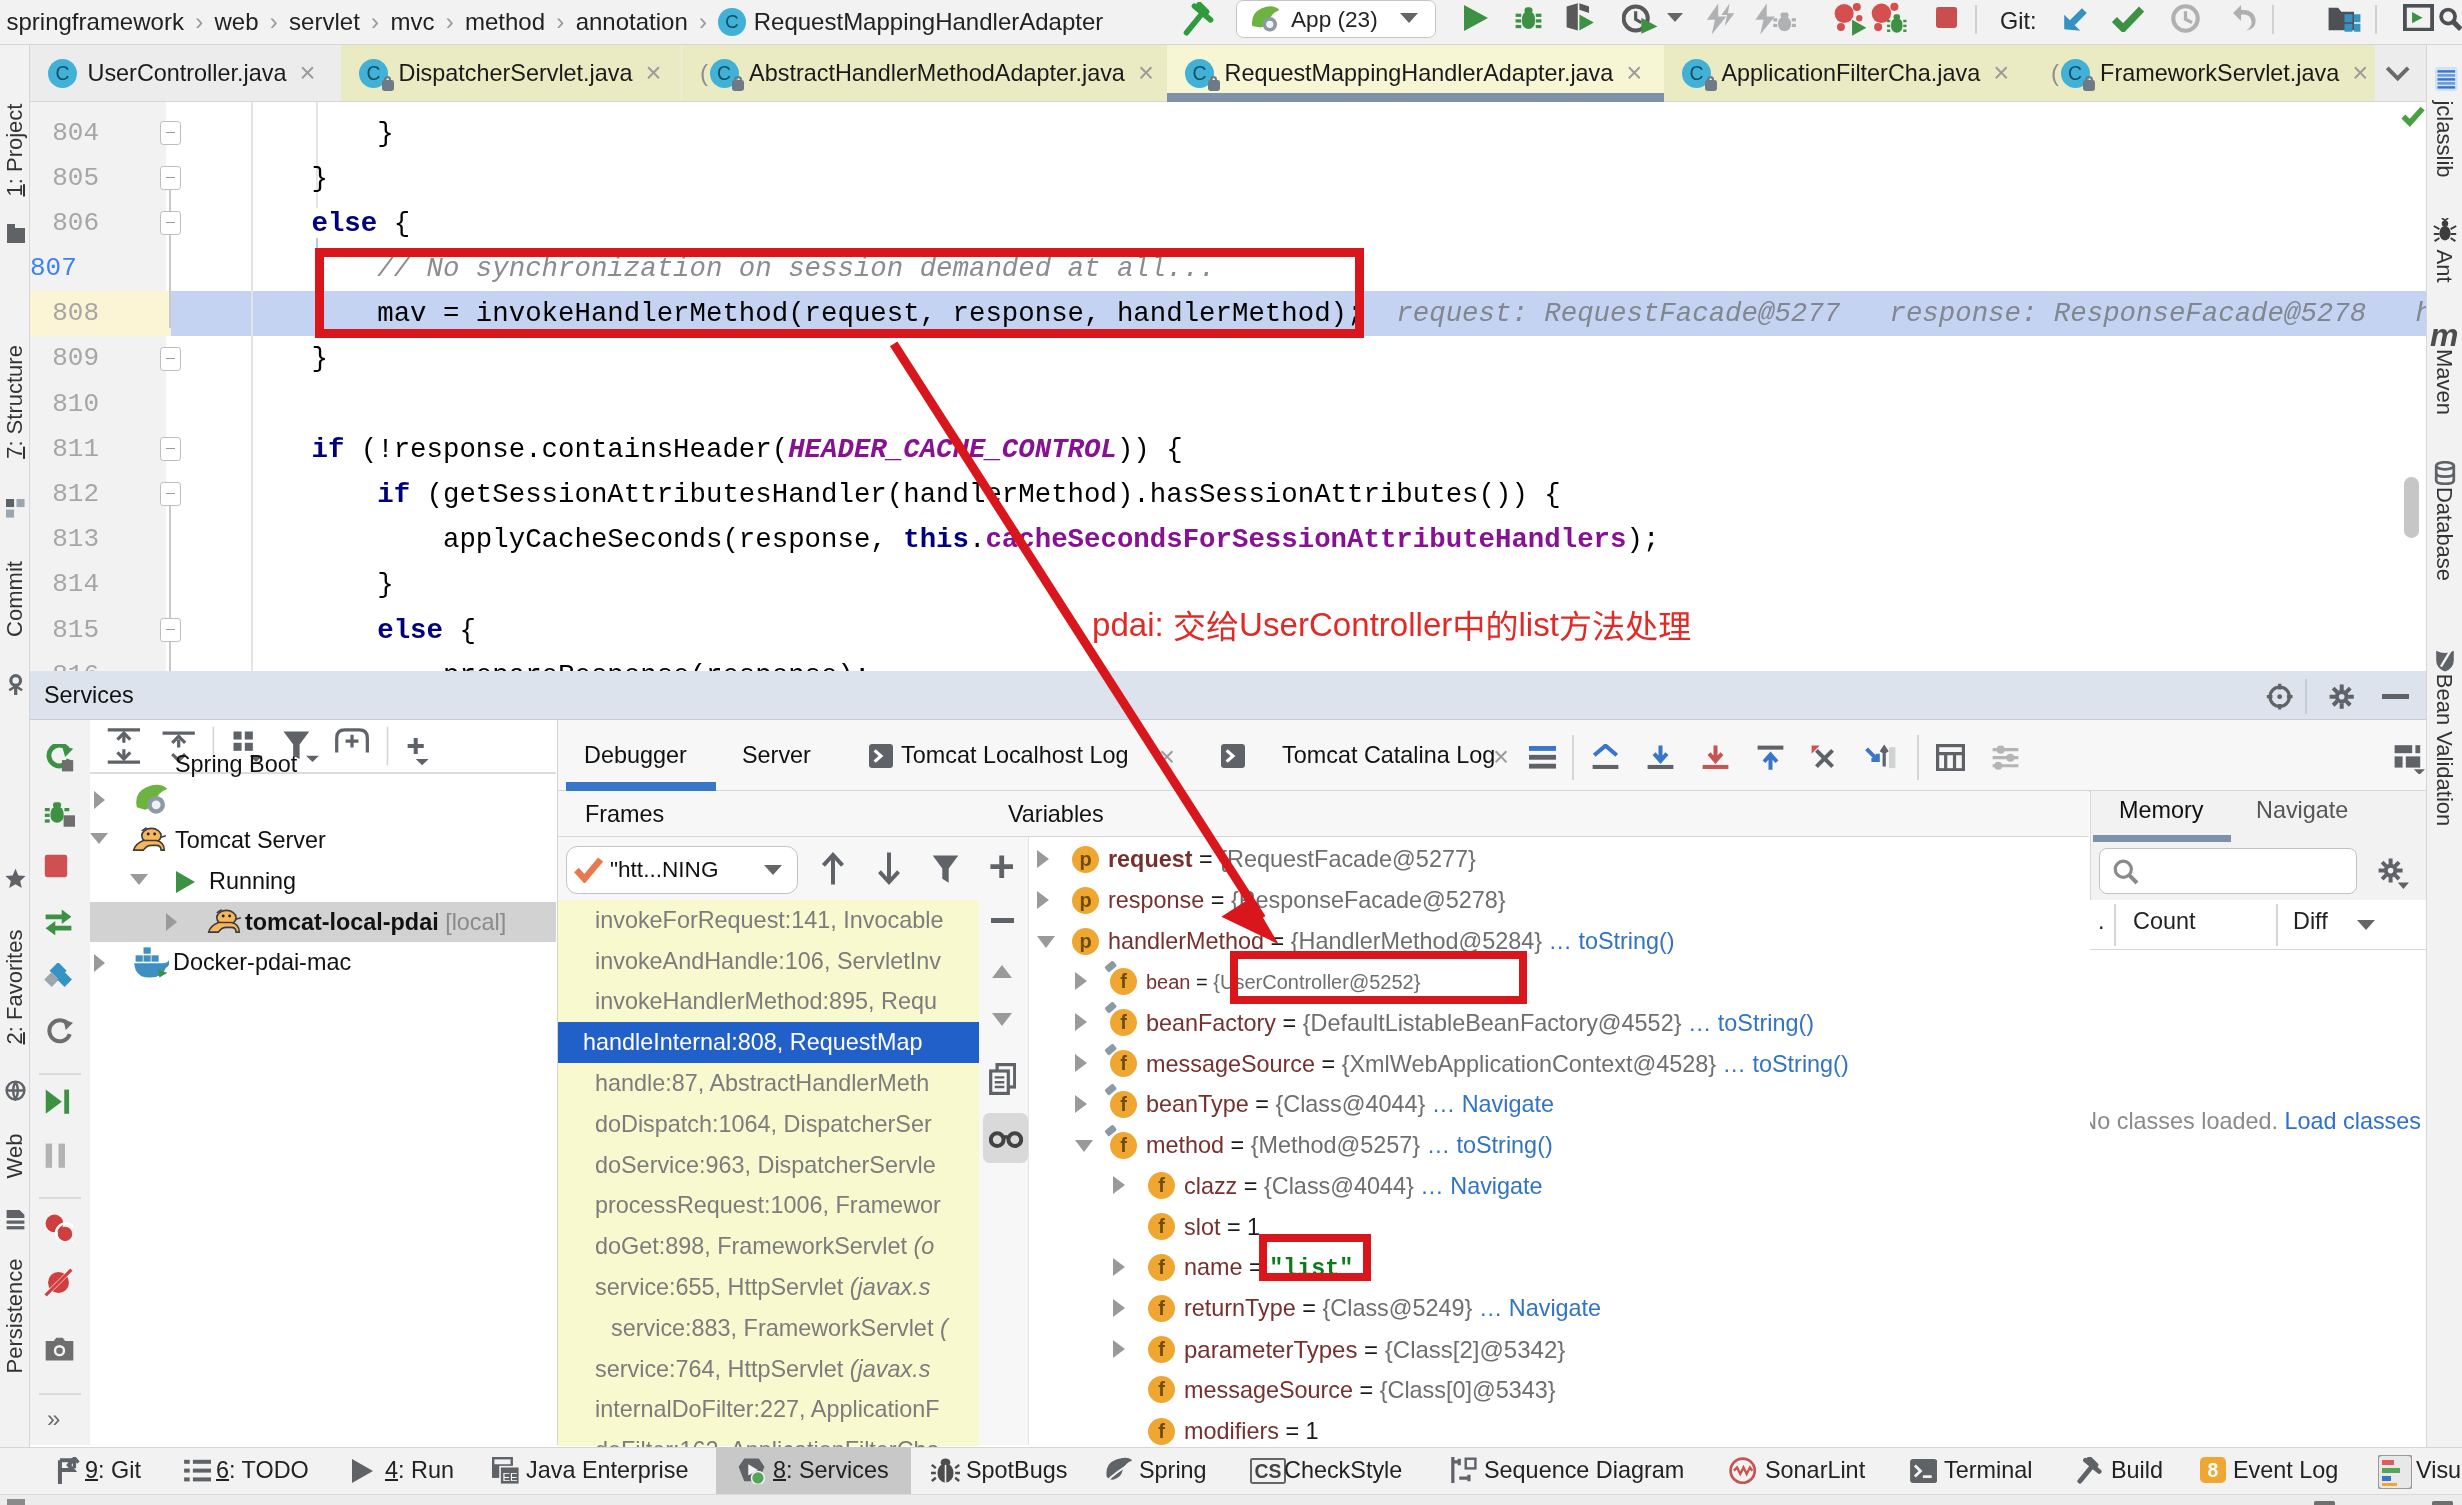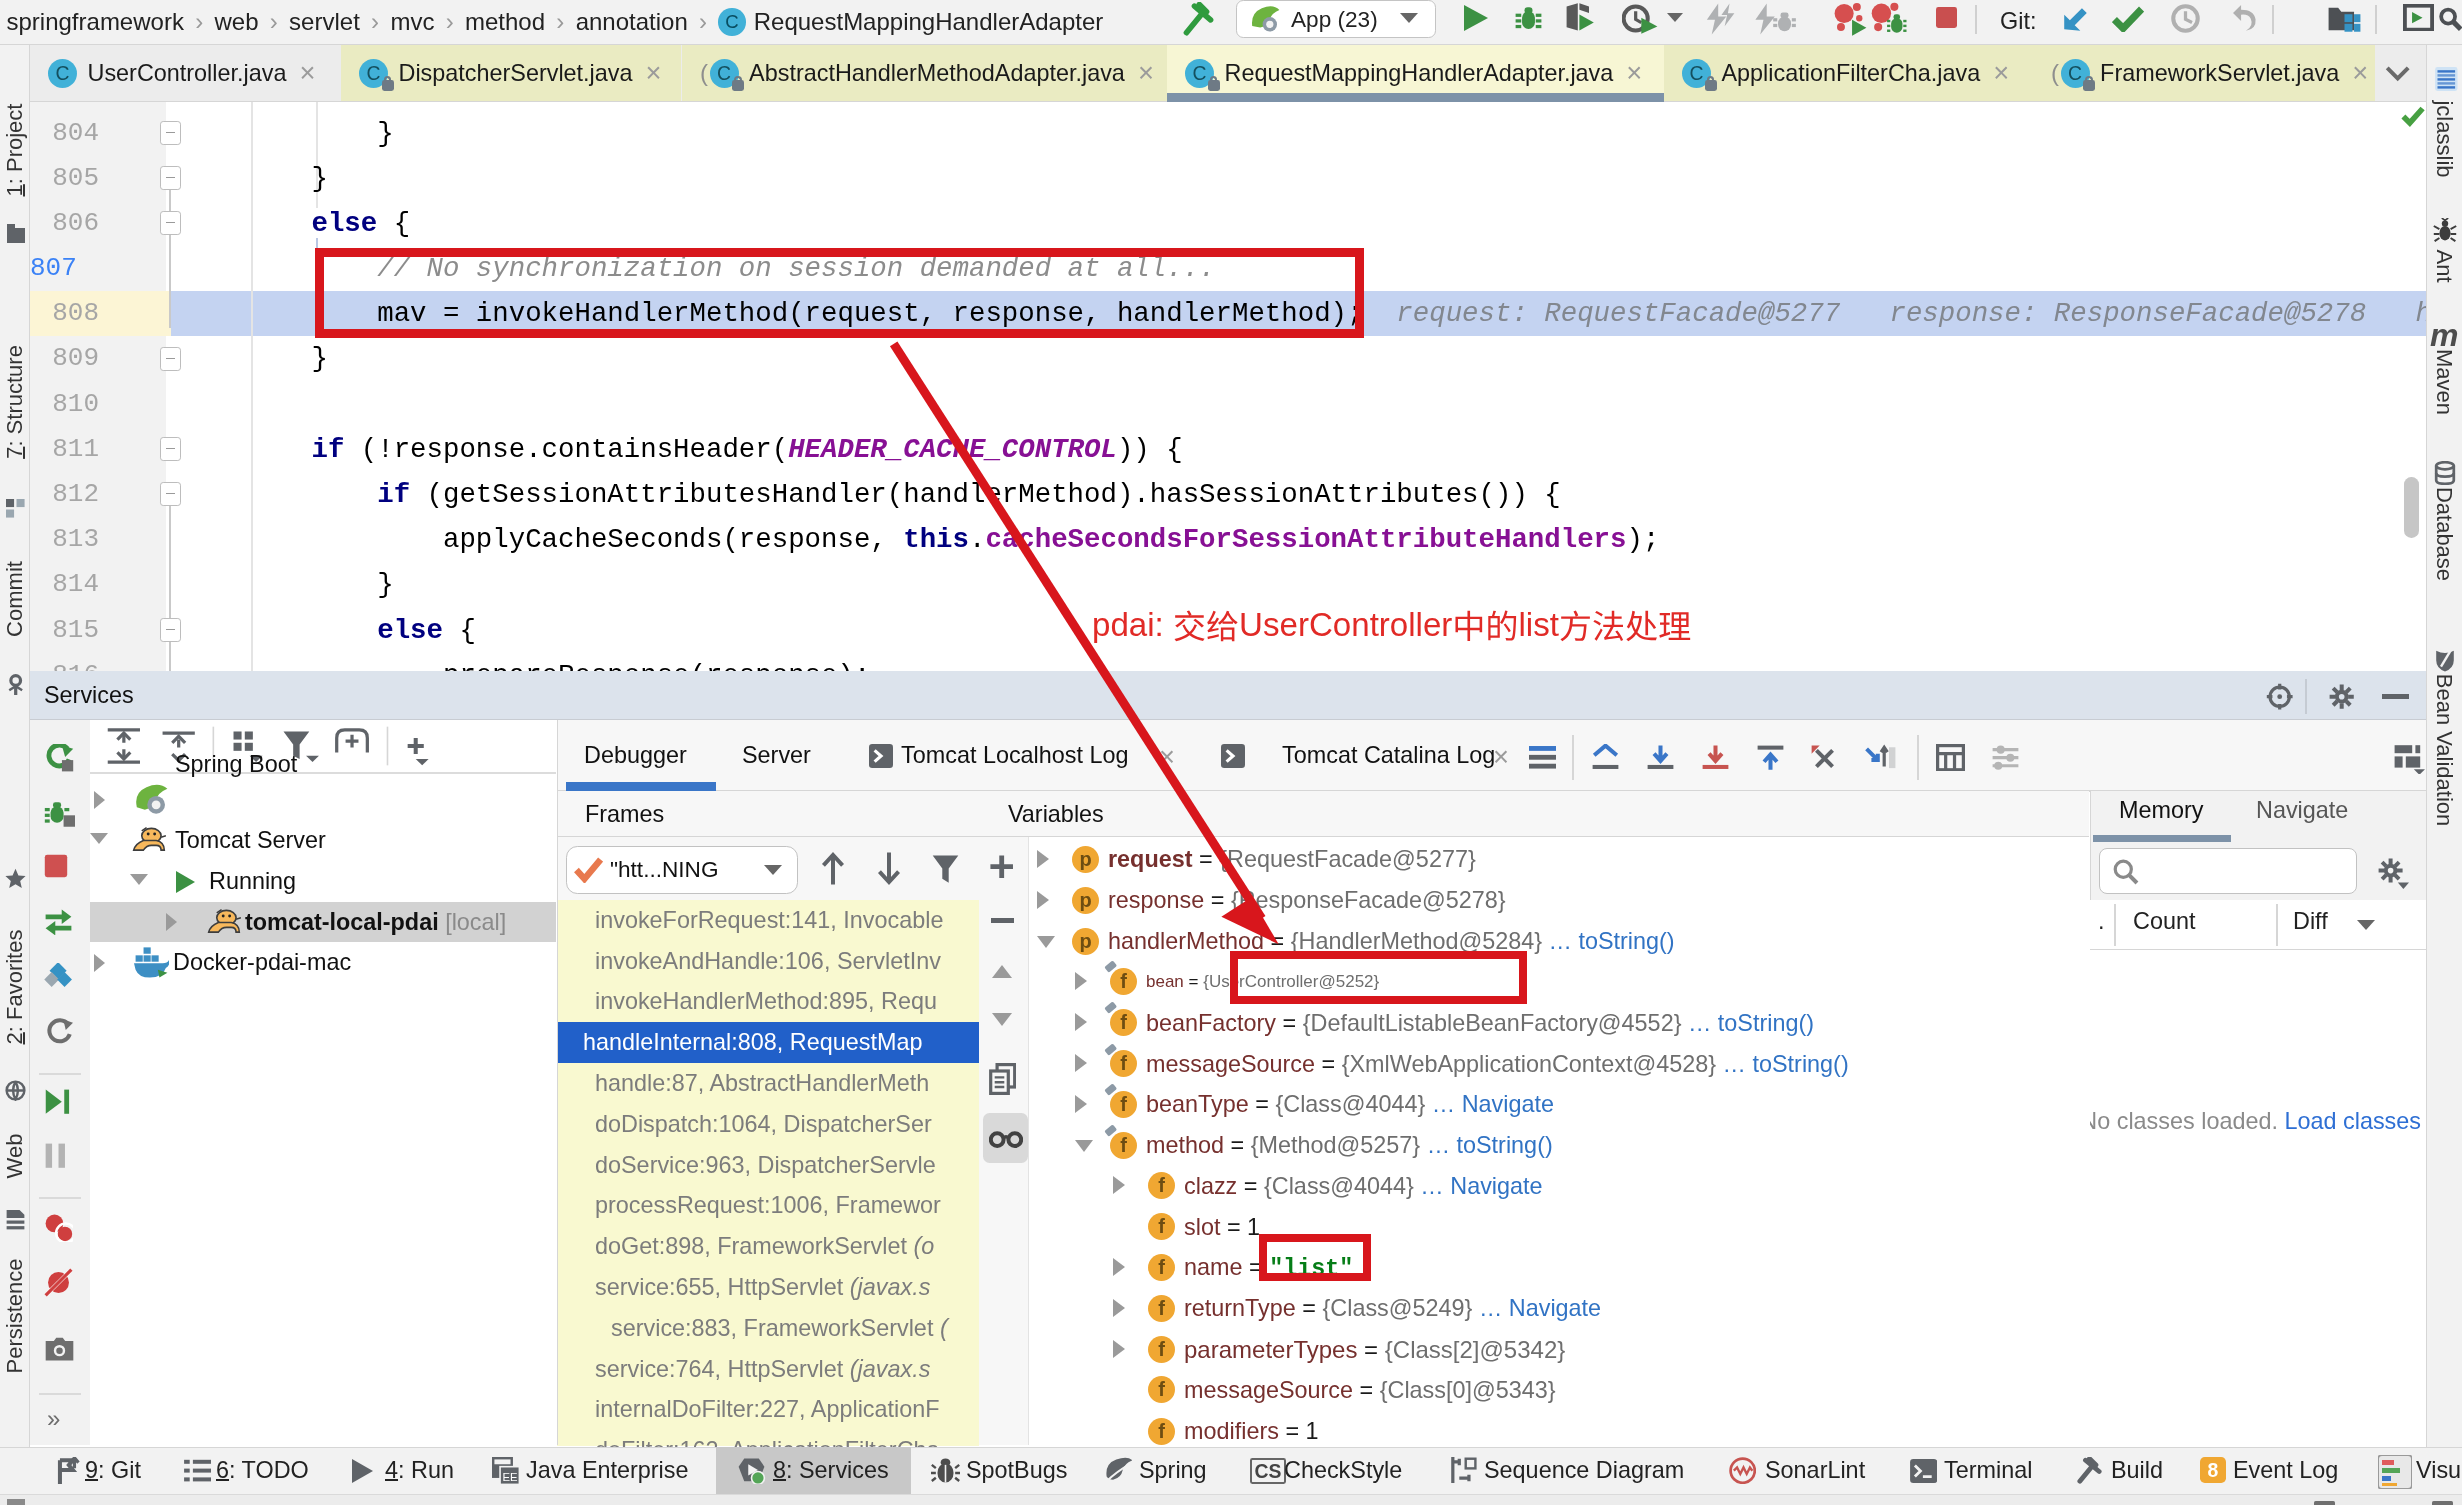--- a/index.html
+++ b/index.html
@@ -580,21 +580,21 @@
 <div class="ab" style="left:1108px;top:839px;width:982px;height:40px;font-size:23.4px;line-height:40px;white-space:nowrap;overflow:hidden;"><span style="color:#76302e;font-weight:bold;">request</span><span style="color:#1a1a1a;"> = </span><span style="color:#6e6e6e;">{RequestFacade@5277}</span></div>
 <div class="ab" style="left:1037px;top:891px;width:0;height:0;border-top:9.7px solid transparent;border-bottom:9.7px solid transparent;border-left:12px solid #9a9a9a;"></div>
 <div class="ab" style="left:1072px;top:887px;width:27.4px;height:27.4px;border-radius:50%;background:#f0a732;color:#6d4d12;font-size:20px;text-align:center;line-height:27.4px;font-weight:bold;">p</div>
 <div class="ab" style="left:1108px;top:880px;width:982px;height:40px;font-size:23.4px;line-height:40px;white-space:nowrap;overflow:hidden;"><span style="color:#76302e;">response</span><span style="color:#1a1a1a;"> = </span><span style="color:#6e6e6e;">{ResponseFacade@5278}</span></div>
 <div class="ab" style="left:1037px;top:936px;width:0;height:0;border-left:9.7px solid transparent;border-right:9.7px solid transparent;border-top:12px solid #9a9a9a;"></div>
 <div class="ab" style="left:1072px;top:928px;width:27.4px;height:27.4px;border-radius:50%;background:#f0a732;color:#6d4d12;font-size:20px;text-align:center;line-height:27.4px;font-weight:bold;">p</div>
 <div class="ab" style="left:1108px;top:921px;width:982px;height:40px;font-size:23.4px;line-height:40px;white-space:nowrap;overflow:hidden;"><span style="color:#76302e;">handlerMethod</span><span style="color:#1a1a1a;"> = </span><span style="color:#6e6e6e;">{HandlerMethod@5284} </span><span style="color:#3173c4;">… toString()</span></div>
 <div class="ab" style="left:1075px;top:972px;width:0;height:0;border-top:9.7px solid transparent;border-bottom:9.7px solid transparent;border-left:12px solid #9a9a9a;"></div>
 <div class="ab" style="left:1105px;top:963px;width:11.3px;height:6.5px;background:#8d9aa6;border-radius:1.6px;transform:rotate(-40deg);"></div>
 <div class="ab" style="left:1110px;top:968px;width:27.4px;height:27.4px;border-radius:50%;background:#f0a732;color:#6d4d12;font-size:20px;text-align:center;line-height:27.4px;font-weight:bold;">f</div>
-<div class="ab" style="left:1146px;top:962px;width:944px;height:40px;font-size:17px;line-height:40px;white-space:nowrap;overflow:hidden;"><span style="color:#76302e;">bean</span><span style="color:#1a1a1a;"> = </span><span style="color:#6e6e6e;">{UserController@5252}</span></div>
+<div class="ab" style="left:1146px;top:962px;width:944px;height:40px;font-size:20px;line-height:40px;white-space:nowrap;overflow:hidden;"><span style="color:#76302e;">bean</span><span style="color:#1a1a1a;"> = </span><span style="color:#6e6e6e;">{UserController@5252}</span></div>
 <div class="ab" style="left:1075px;top:1013px;width:0;height:0;border-top:9.7px solid transparent;border-bottom:9.7px solid transparent;border-left:12px solid #9a9a9a;"></div>
 <div class="ab" style="left:1105px;top:1004px;width:11.3px;height:6.5px;background:#8d9aa6;border-radius:1.6px;transform:rotate(-40deg);"></div>
 <div class="ab" style="left:1110px;top:1009px;width:27.4px;height:27.4px;border-radius:50%;background:#f0a732;color:#6d4d12;font-size:20px;text-align:center;line-height:27.4px;font-weight:bold;">f</div>
 <div class="ab" style="left:1146px;top:1003px;width:944px;height:40px;font-size:23.4px;line-height:40px;white-space:nowrap;overflow:hidden;"><span style="color:#76302e;">beanFactory</span><span style="color:#1a1a1a;"> = </span><span style="color:#6e6e6e;">{DefaultListableBeanFactory@4552} </span><span style="color:#3173c4;">… toString()</span></div>
 <div class="ab" style="left:1075px;top:1054px;width:0;height:0;border-top:9.7px solid transparent;border-bottom:9.7px solid transparent;border-left:12px solid #9a9a9a;"></div>
 <div class="ab" style="left:1105px;top:1046px;width:11.3px;height:6.5px;background:#8d9aa6;border-radius:1.6px;transform:rotate(-40deg);"></div>
 <div class="ab" style="left:1110px;top:1050px;width:27.4px;height:27.4px;border-radius:50%;background:#f0a732;color:#6d4d12;font-size:20px;text-align:center;line-height:27.4px;font-weight:bold;">f</div>
 <div class="ab" style="left:1146px;top:1044px;width:944px;height:40px;font-size:23.4px;line-height:40px;white-space:nowrap;overflow:hidden;"><span style="color:#76302e;">messageSource</span><span style="color:#1a1a1a;"> = </span><span style="color:#6e6e6e;">{XmlWebApplicationContext@4528} </span><span style="color:#3173c4;">… toString()</span></div>
 <div class="ab" style="left:1075px;top:1095px;width:0;height:0;border-top:9.7px solid transparent;border-bottom:9.7px solid transparent;border-left:12px solid #9a9a9a;"></div>
 <div class="ab" style="left:1105px;top:1086px;width:11.3px;height:6.5px;background:#8d9aa6;border-radius:1.6px;transform:rotate(-40deg);"></div>

